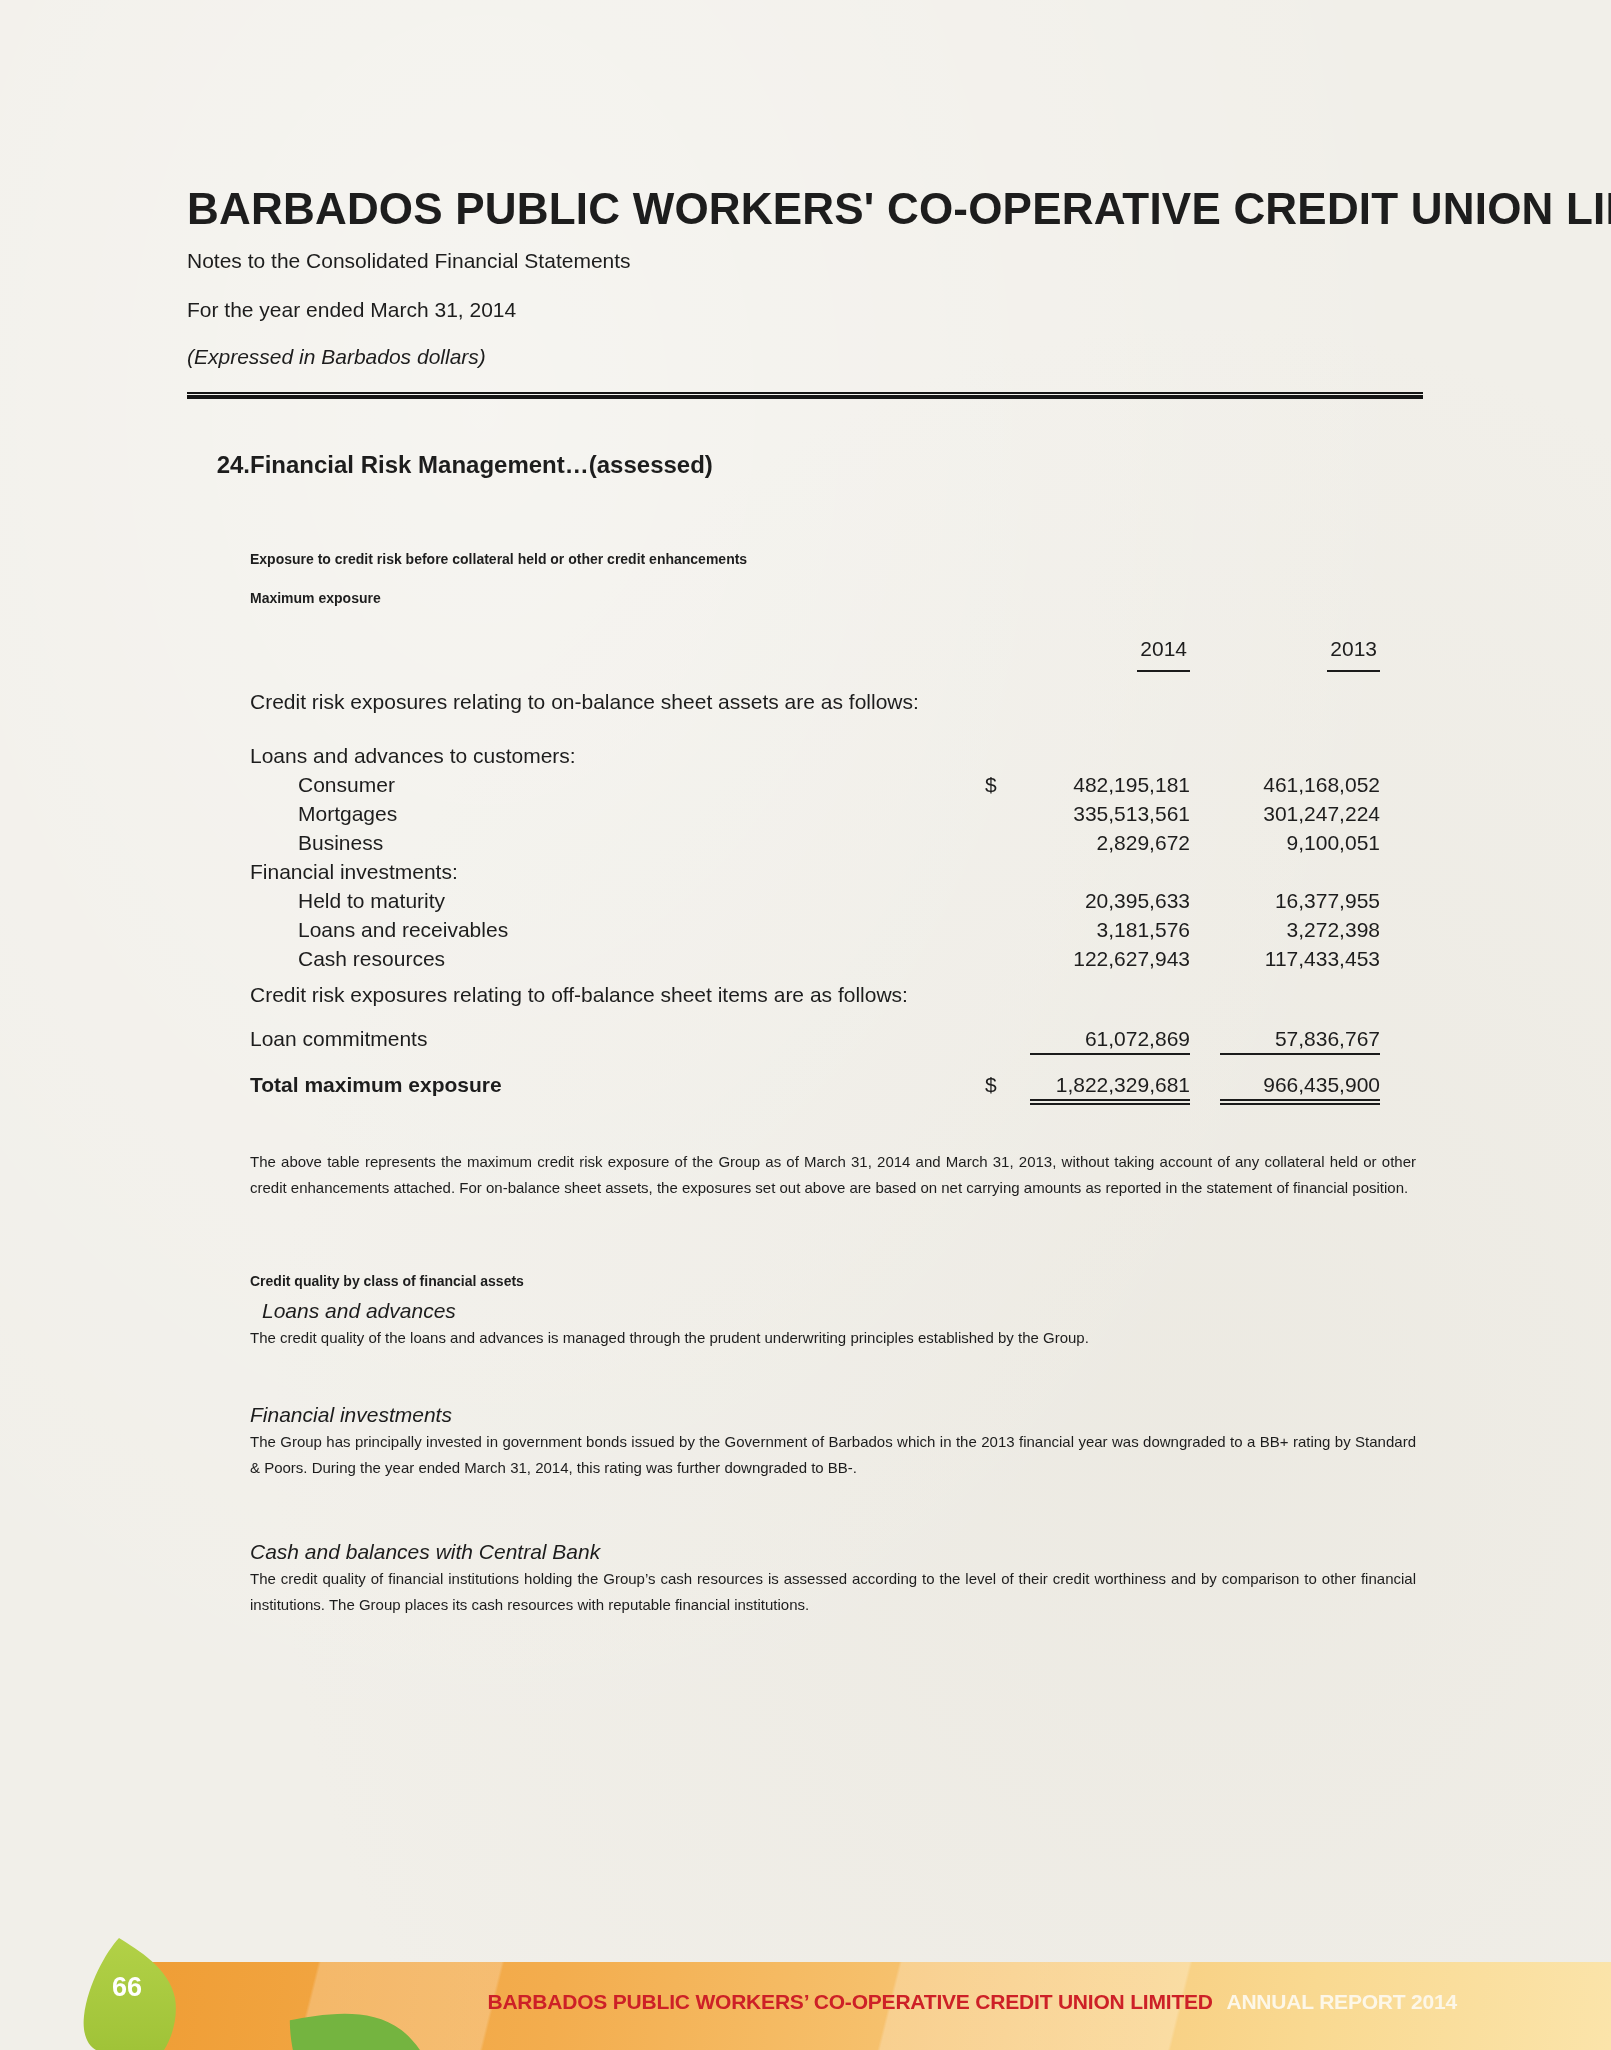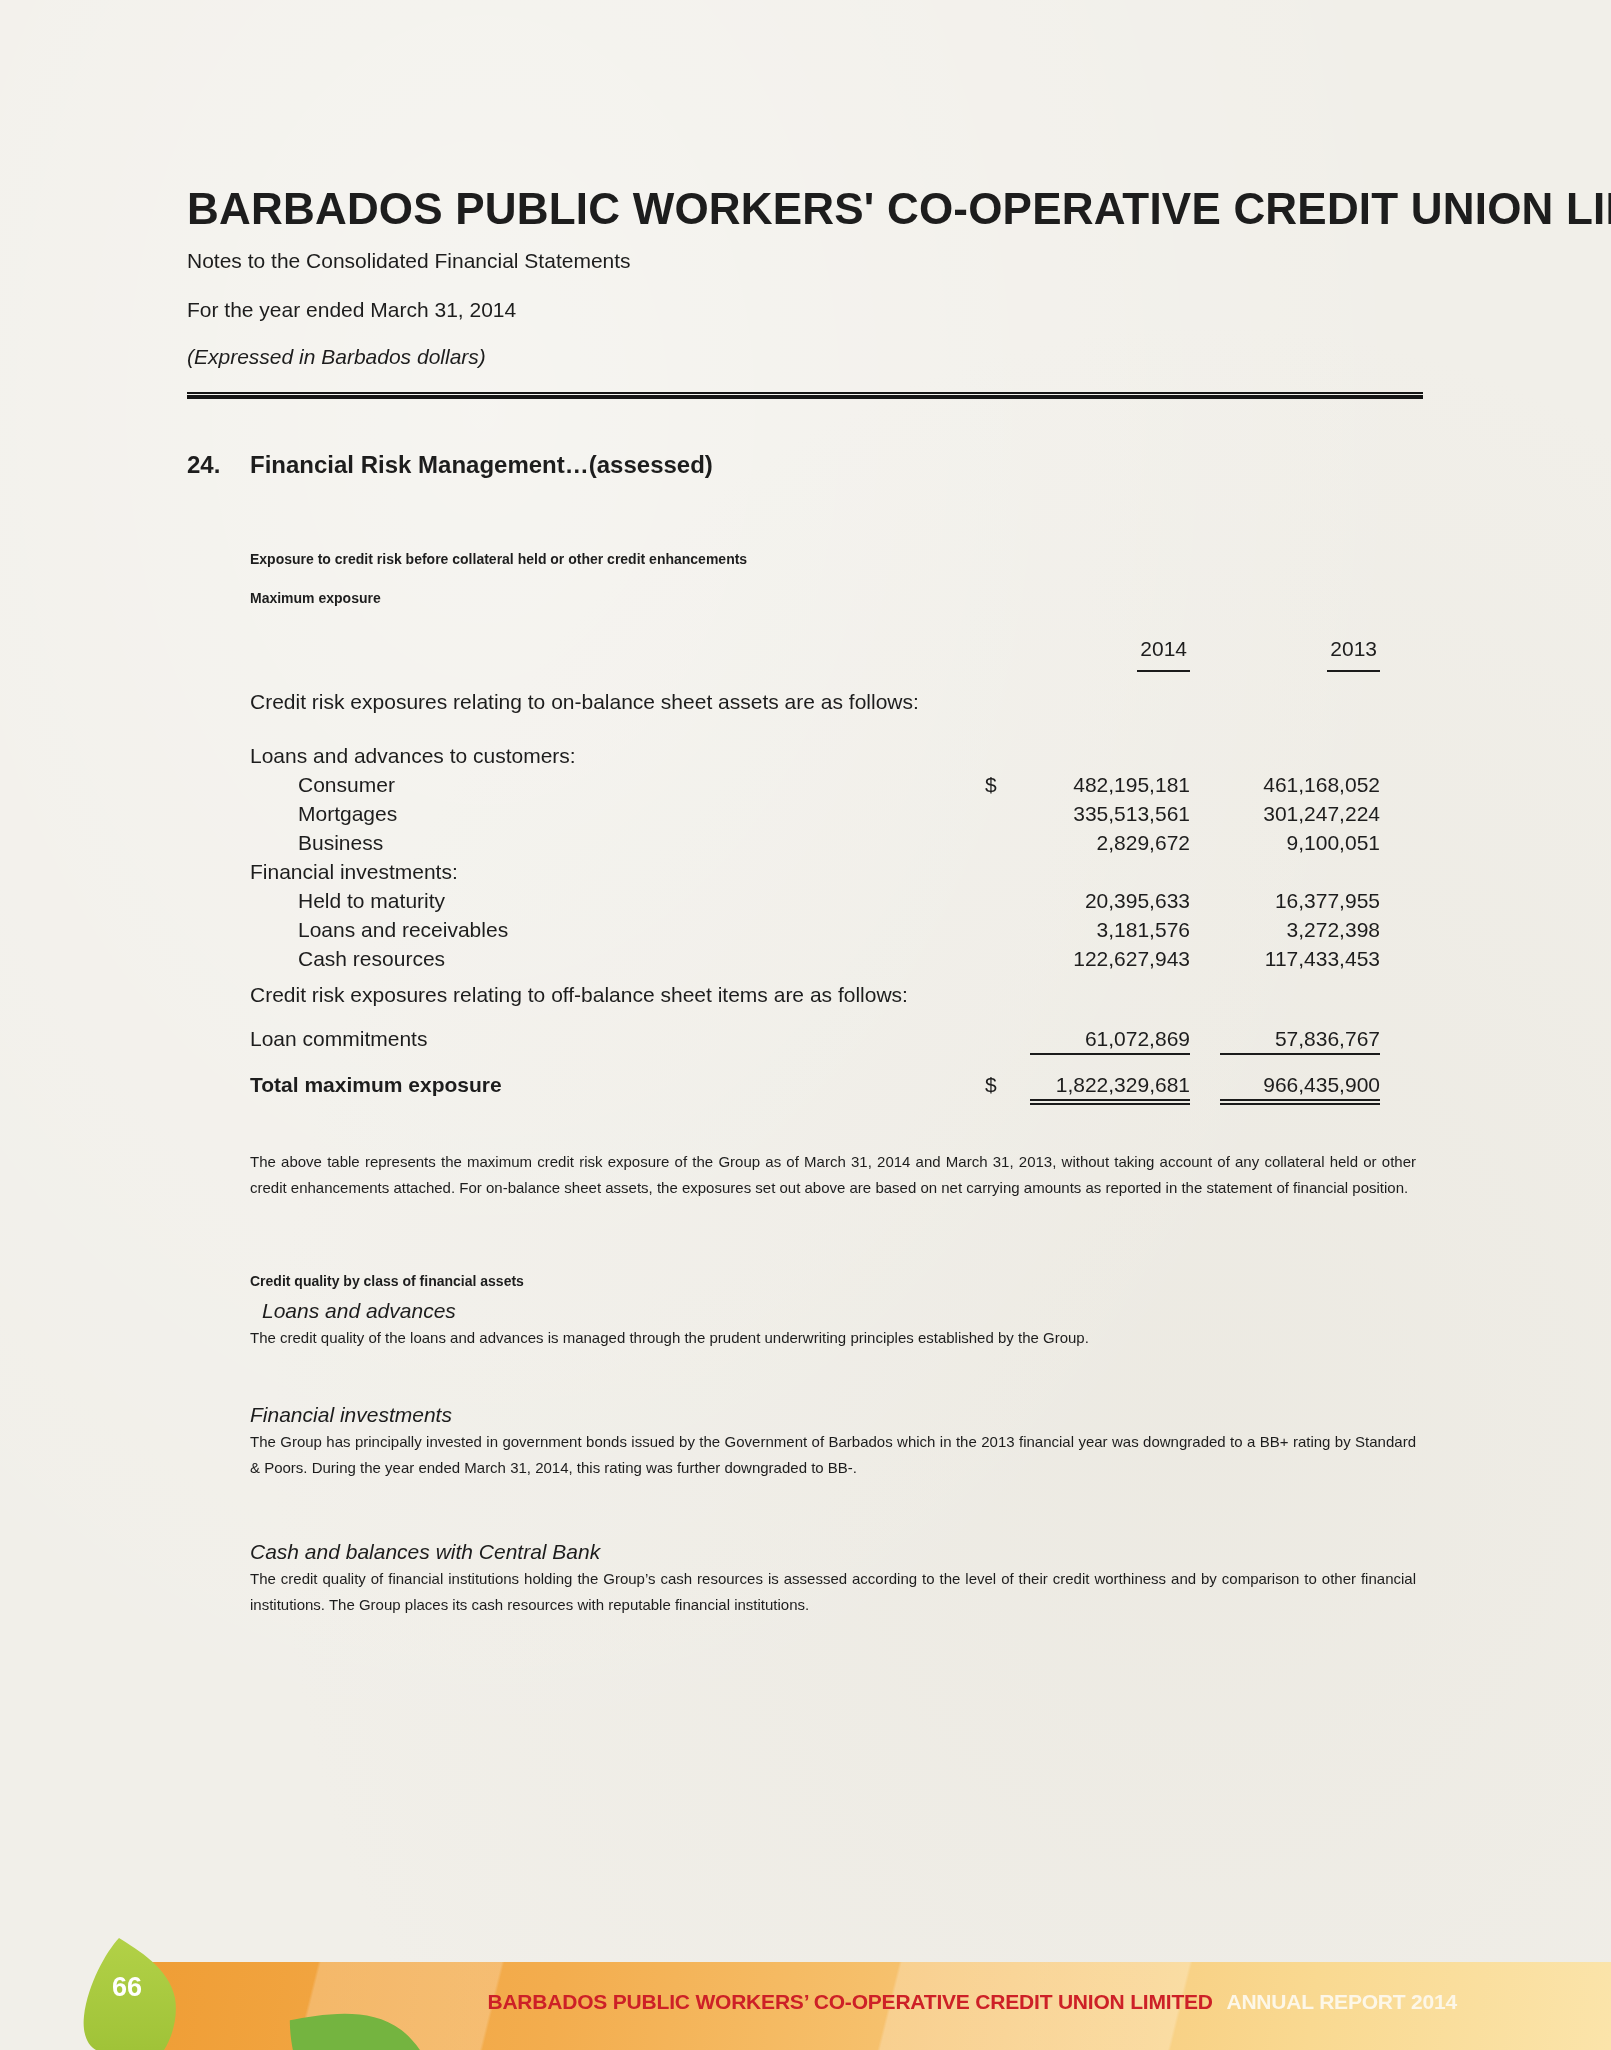--- a/index.html
+++ b/index.html
@@ -13,21 +13,21 @@
     font-family:"Liberation Sans","DejaVu Sans",sans-serif;
     color:#1d1d1d;
   }
   .abs{position:absolute;left:187px;}
   .title{font-size:44px;font-weight:bold;letter-spacing:.2px;white-space:nowrap;}
   .sub{font-size:21px;}
   .i{font-style:italic;}
   .rule{width:1236px;height:7px;
         background:linear-gradient(#161616 0 2px,rgba(0,0,0,0) 2px 3px,#161616 3px 7px);}
   .sec-line{display:flex;font-size:24px;font-weight:bold;}
-  .sec-num{width:63px;flex:0 0 63px;}
+  .sec-num{width:63px;flex:0 0 63px;text-align:right;}
   .subsec-num{display:inline-block;width:56px;}
   .hb{font-size:14px;font-weight:bold;}
   .para{width:1166px;font-size:15px;line-height:26px;text-align:justify;}
   .tbl{width:1130px;font-size:21px;}
   .trow{display:flex;line-height:29px;align-items:baseline;}
   .tlabel{flex:1 1 auto;}
   .tlabel.ind{padding-left:48px;}
   .tdollar{flex:0 0 45px;}
   .tnum{flex:0 0 160px;text-align:right;white-space:nowrap;}
   .tnum.gap{margin-left:30px;}

